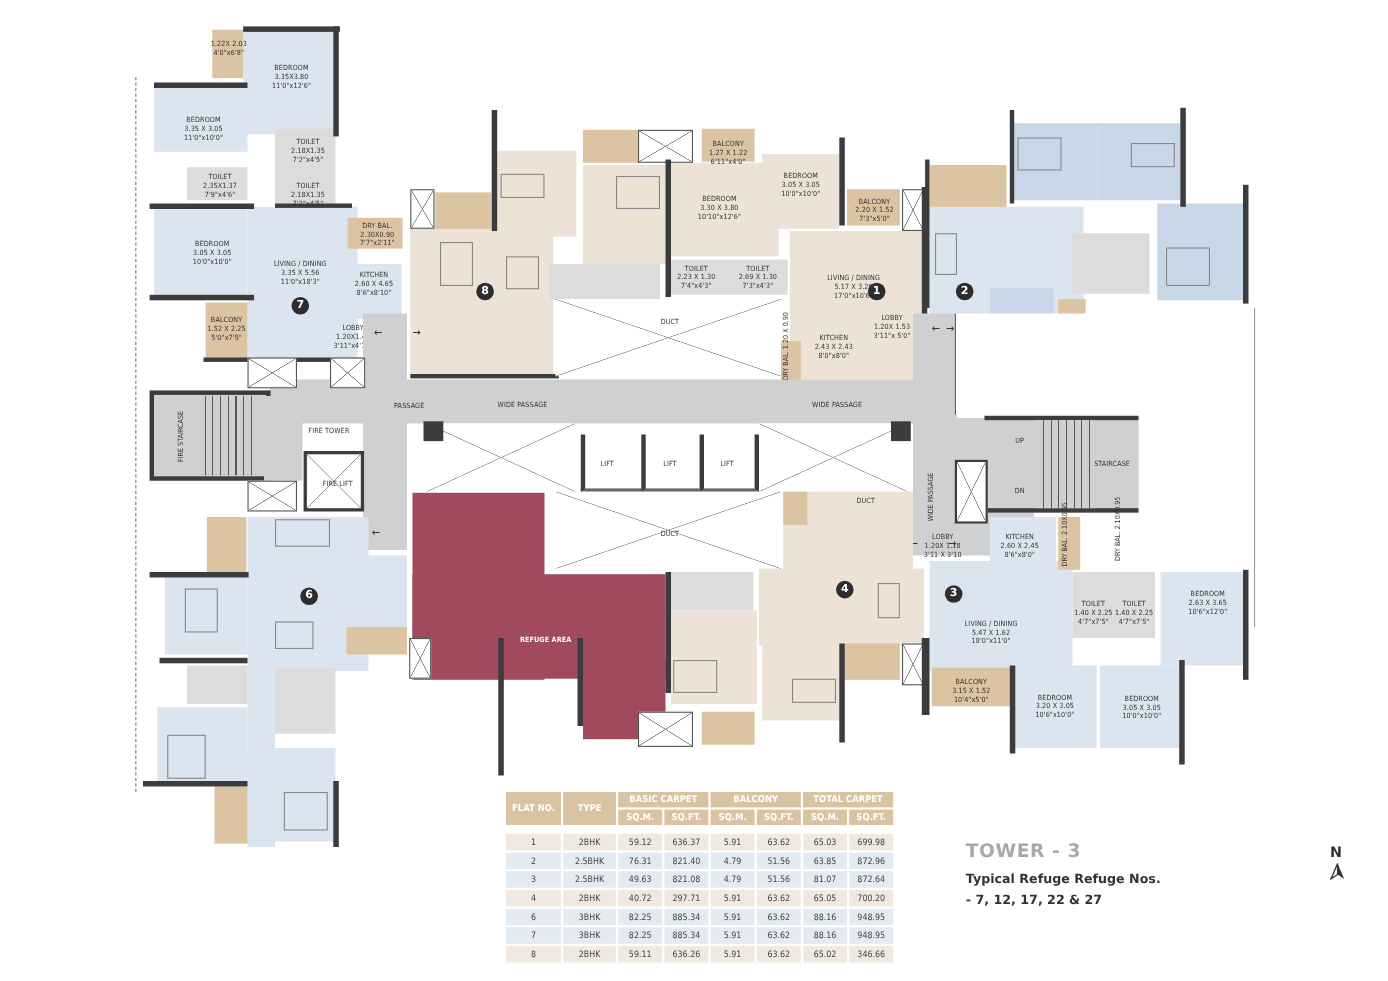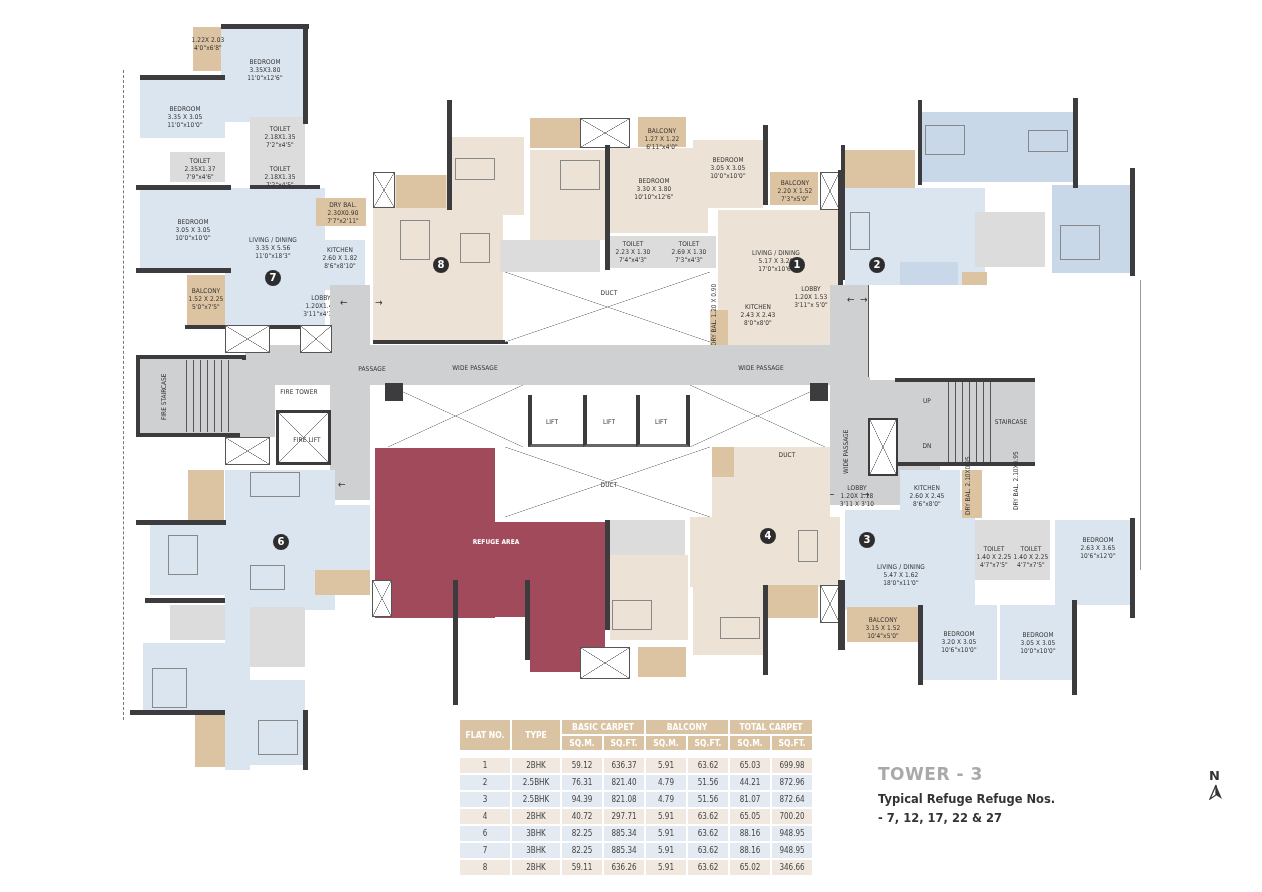--- a/index.html
+++ b/index.html
@@ -87,21 +87,21 @@
     <div class="lbl" style="left:343px;top:201px;"><span>DRY BAL.</span>
 <span>2.30X0.90</span>
 <span>7'7"x2'11"</span></div>
     <div class="lbl" style="left:193px;top:218px;"><span>BEDROOM</span>
 <span>3.05 X 3.05</span>
 <span>10'0"x10'0"</span></div>
     <div class="lbl" style="left:273px;top:236px;"><span>LIVING / DINING</span>
 <span>3.35 X 5.56</span>
 <span>11'0"x18'3"</span></div>
     <div class="lbl" style="left:340px;top:246px;"><span>KITCHEN</span>
-<span>2.60 X 1.82</span>
+<span>2.60 X 4.65</span>
 <span>8'6"x8'10"</span></div>
     <div class="lbl" style="left:206px;top:287px;"><span>BALCONY</span>
 <span>1.52 X 2.25</span>
 <span>5'0"x7'5"</span></div>
     <div class="lbl" style="left:321px;top:294px;"><span>LOBBY</span>
 <span>1.20X1.47</span>
 <span>3'11"x4'10"</span></div>
     <div class="badge" style="left:273px;top:278px;">7</div>
   </div>
 
@@ -249,21 +249,21 @@
   <div>
     <div class="abs refuge" style="left:375px;top:448px;width:120px;height:170px;"></div>
     <div class="abs refuge" style="left:375px;top:522px;width:230px;height:95px;"></div>
     <div class="abs refuge" style="left:455px;top:600px;width:75px;height:15px;"></div>
     <div class="abs refuge" style="left:530px;top:600px;width:75px;height:72px;"></div>
     <div class="abs wall" style="left:453px;top:580px;width:5px;height:125px;"></div>
     <div class="abs wall" style="left:525px;top:580px;width:5px;height:80px;"></div>
     <div class="abs wall" style="left:605px;top:520px;width:5px;height:110px;"></div>
     <div class="abs xbox" style="left:372px;top:580px;width:20px;height:37px;"></div>
     <div class="abs xbox" style="left:580px;top:647px;width:50px;height:32px;"></div>
-    <div class="lbl refuge-lbl" style="left:496px;top:538px;">REFUGE AREA</div>
+    <div class="lbl refuge-lbl" style="left:496px;top:578px;">REFUGE AREA</div>
   </div>
 
   <div>
     <div class="abs beige" style="left:712px;top:447px;width:118px;height:70px;"></div>
     <div class="abs beige" style="left:690px;top:517px;width:150px;height:70px;"></div>
     <div class="abs toiletg" style="left:610px;top:520px;width:75px;height:35px;"></div>
     <div class="abs beige" style="left:610px;top:555px;width:78px;height:85px;"></div>
     <div class="abs beige" style="left:693px;top:585px;width:73px;height:70px;"></div>
     <div class="abs tan" style="left:768px;top:585px;width:50px;height:33px;"></div>
     <div class="abs tan" style="left:638px;top:647px;width:48px;height:30px;"></div>
@@ -381,27 +381,27 @@
       <td>65.03</td>
       <td>699.98</td>
     </tr>
     <tr class="r-blue">
       <td>2</td>
       <td>2.5BHK</td>
       <td>76.31</td>
       <td>821.40</td>
       <td>4.79</td>
       <td>51.56</td>
-      <td>44.21</td>
+      <td>63.85</td>
       <td>872.96</td>
     </tr>
     <tr class="r-blue">
       <td>3</td>
       <td>2.5BHK</td>
-      <td>94.39</td>
+      <td>49.63</td>
       <td>821.08</td>
       <td>4.79</td>
       <td>51.56</td>
       <td>81.07</td>
       <td>872.64</td>
     </tr>
     <tr class="r-beige">
       <td>4</td>
       <td>2BHK</td>
       <td>40.72</td>

